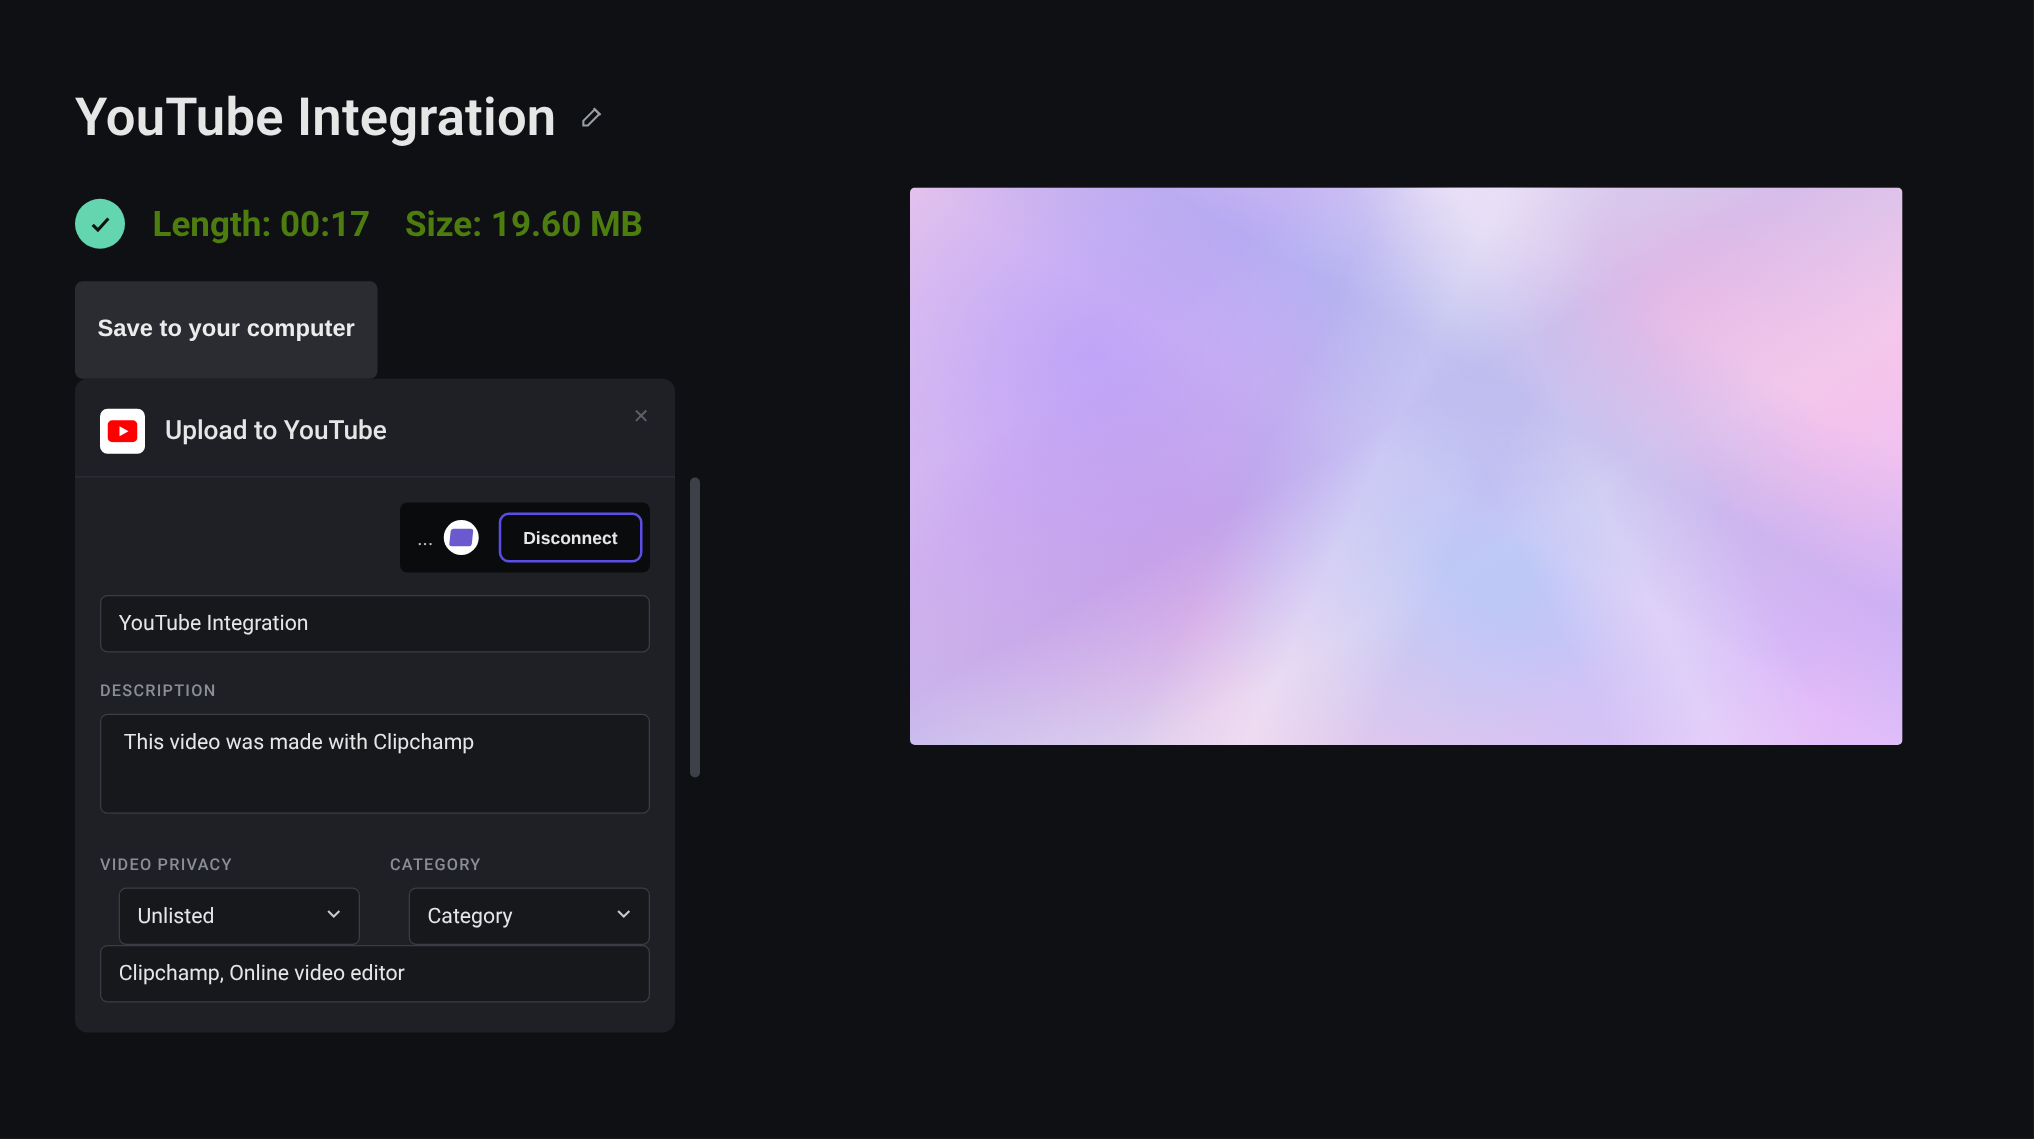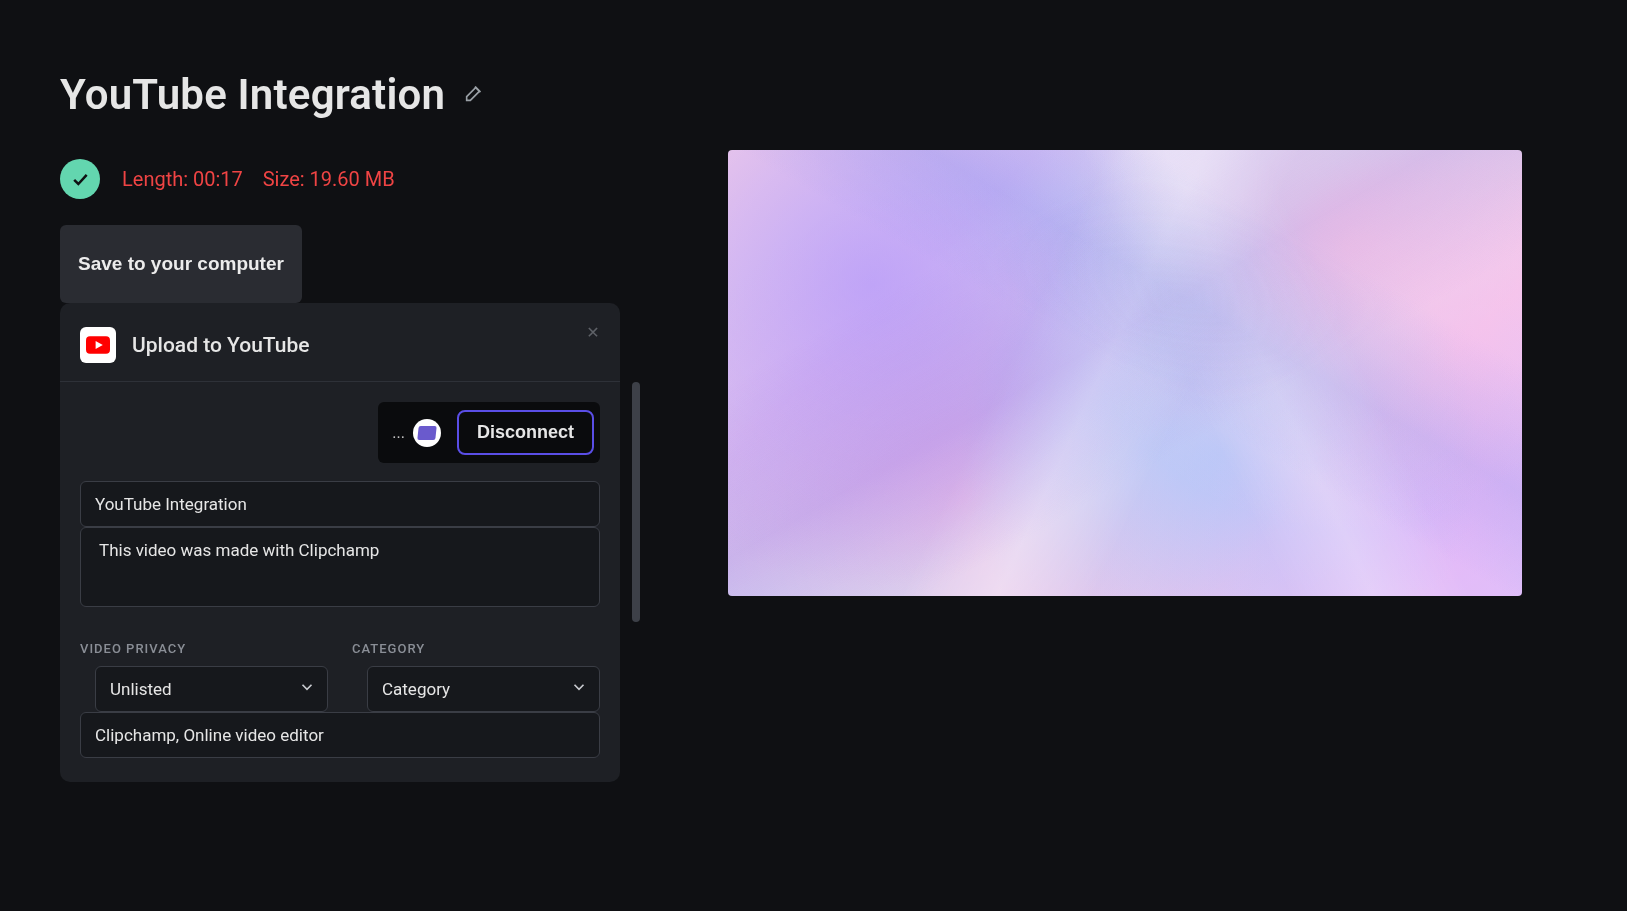--- a/index.html
+++ b/index.html
@@ -35,35 +35,35 @@
     align-items: center;
     gap: 22px;
     margin-bottom: 26px;
   }
   .check-badge {
     width: 40px; height: 40px; border-radius: 50%;
     background: #63d6af;
     display: flex; align-items: center; justify-content: center;
   }
   .check-badge svg { width: 20px; height: 20px; stroke: #0f1013; stroke-width: 3; fill: none; }
-  .status-text { font-size: 20px; color: #ef4444; font-weight: 400; }
+  .status-text { font-size: 28px; color: #4d7c0f; font-weight: 700; }
   .save-btn {
     display: inline-flex; align-items: center;
     background: #2a2c32;
     color: #ececec;
     font-size: 19px;
     font-weight: 600;
     padding: 28px 18px;
     border-radius: 6px;
     border: none;
     cursor: pointer;
   }
   .upload-panel {
     position: relative;
-    width: 560px;
+    width: 480px;
     background: #1e2025;
     border-radius: 10px;
     padding: 18px 0 24px 0;
     margin-top: 0;
   }
   .panel-header {
     display: flex; align-items: center; gap: 16px;
     padding: 6px 20px 18px 20px;
     border-bottom: 1px solid #2e3138;
     margin: 0 0 0 0;
@@ -109,21 +109,21 @@
     background: #fff; display:flex; align-items:center; justify-content:center;
   }
   .acct-avatar-inner {
     width: 18px; height: 14px; background: #6a5acd;
     border-radius: 2px; transform: skewX(-6deg);
   }
   .disconnect-btn {
     margin-left: 10px;
     background: transparent;
     color: #e6e6e6;
-    font-size: 18px;
+    font-size: 14px;
     font-weight: 600;
     padding: 10px 18px;
     border: 2px solid #5a4ee6;
     border-radius: 8px;
     cursor: pointer;
   }
   .field-label {
     font-size: 13px;
     letter-spacing: 1px;
     color: #8a8e96;
@@ -244,20 +244,21 @@
           <span class="acct-ellipsis">...</span>
           <span class="acct-avatar">
               <span class="acct-avatar-inner"></span>
             </span>
           <button class="disconnect-btn">Disconnect</button>
         </div>
       </div>
 
       <input class="text-input" type="text" value="YouTube Integration" style="">
 
+      <div class="field-label mt24">DESCRIPTION</div>
       <textarea class="textarea" style="">This video was made with Clipchamp</textarea>
 
       <div class="row-split">
         <div>
           <div class="field-label">VIDEO PRIVACY</div>
           <div class="select-wrap">
             <div class="select">Unlisted</div>
             <span class="chevron">
               <svg viewBox="0 0 24 24">
                   <polyline points="6 9 12 15 18 9"></polyline>

